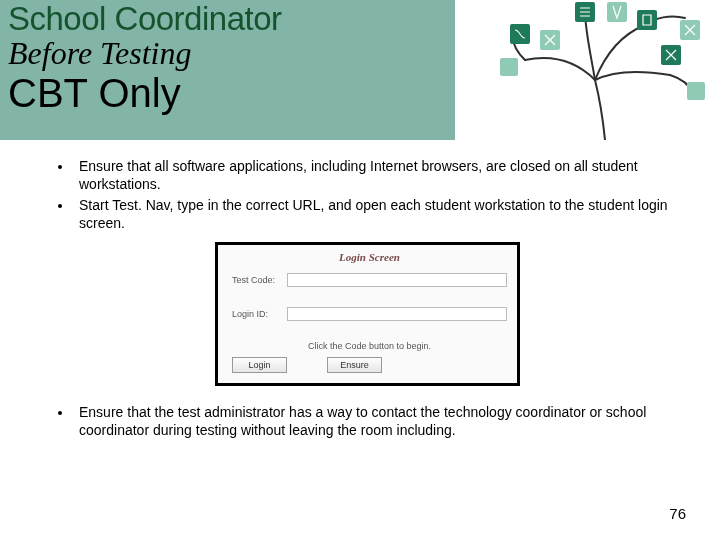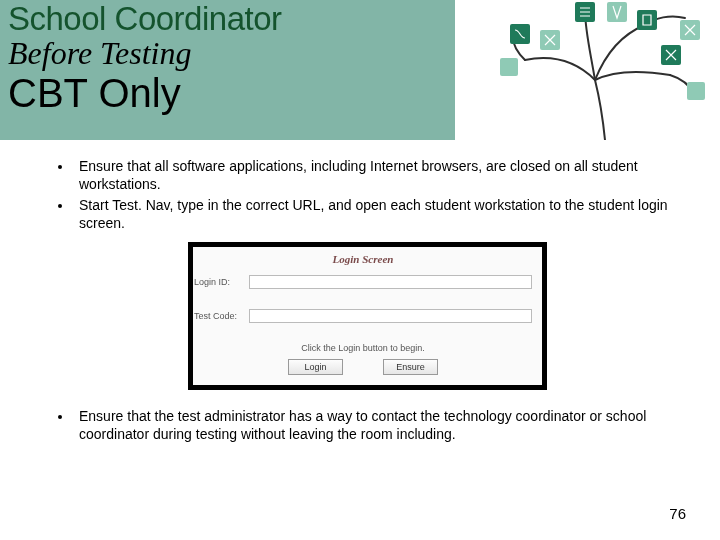--- a/index.html
+++ b/index.html
@@ -64,28 +64,28 @@
   }
   ul.bullets li {
     font-size: 14px;
     line-height: 1.25;
     color: #000;
     margin-bottom: 4px;
     padding-left: 6px;
   }
 
   .login-card {
-    width: 359px;
+    width: 305px;
     margin: 10px auto 18px auto;
-    border: 5px solid #000000;
+    border: 3px solid #000000;
     background: #fafafa;
     font-family: Arial, sans-serif;
     font-size: 10px;
     color: #555;
-    padding: 6px 10px 10px 1px;
+    padding: 6px 10px 10px 14px;
   }
   .login-title {
     text-align: center;
     color: #7a4a4a;
     font-style: italic;
     font-weight: bold;
     font-size: 11px;
     margin-bottom: 10px;
     font-family: Georgia, serif;
   }
@@ -106,21 +106,20 @@
     background: #fff;
   }
   .login-instr {
     text-align: center;
     font-size: 9px;
     color: #555;
     margin-bottom: 6px;
   }
   .login-btns {
     display: flex;
-    justify-content: center;
     gap: 40px;
   }
   .login-btn {
     width: 55px;
     height: 16px;
     border: 1px solid #999;
     background: linear-gradient(#fdfdfd,#e6e6e6);
     font-size: 9px;
     color: #333;
     text-align: center;
@@ -186,28 +185,28 @@
 
 <div class="content">
   <ul class="bullets">
     <li>Ensure that all software applications, including Internet browsers, are closed on all student workstations.</li>
     <li>Start Test. Nav, type in the correct URL, and open each student workstation to the student login screen.</li>
   </ul>
 
   <div class="login-card">
     <div class="login-title">Login Screen</div>
     <div class="login-row">
+      <div class="login-label">Test Code:</div>
+      <div class="login-input"></div>
+    </div>
+    <div class="login-row">
       <div class="login-label">Login ID:</div>
       <div class="login-input"></div>
     </div>
-    <div class="login-row">
-      <div class="login-label">Test Code:</div>
-      <div class="login-input"></div>
-    </div>
-    <div class="login-instr">Click the Login button to begin.</div>
+    <div class="login-instr">Click the Code button to begin.</div>
     <div class="login-btns">
       <div class="login-btn">Login</div>
       <div class="login-btn">Ensure</div>
     </div>
   </div>
 
   <ul class="bullets">
     <li>Ensure that the test administrator has a way to contact the technology coordinator or school coordinator during testing without leaving the room including.</li>
   </ul>
 </div>

